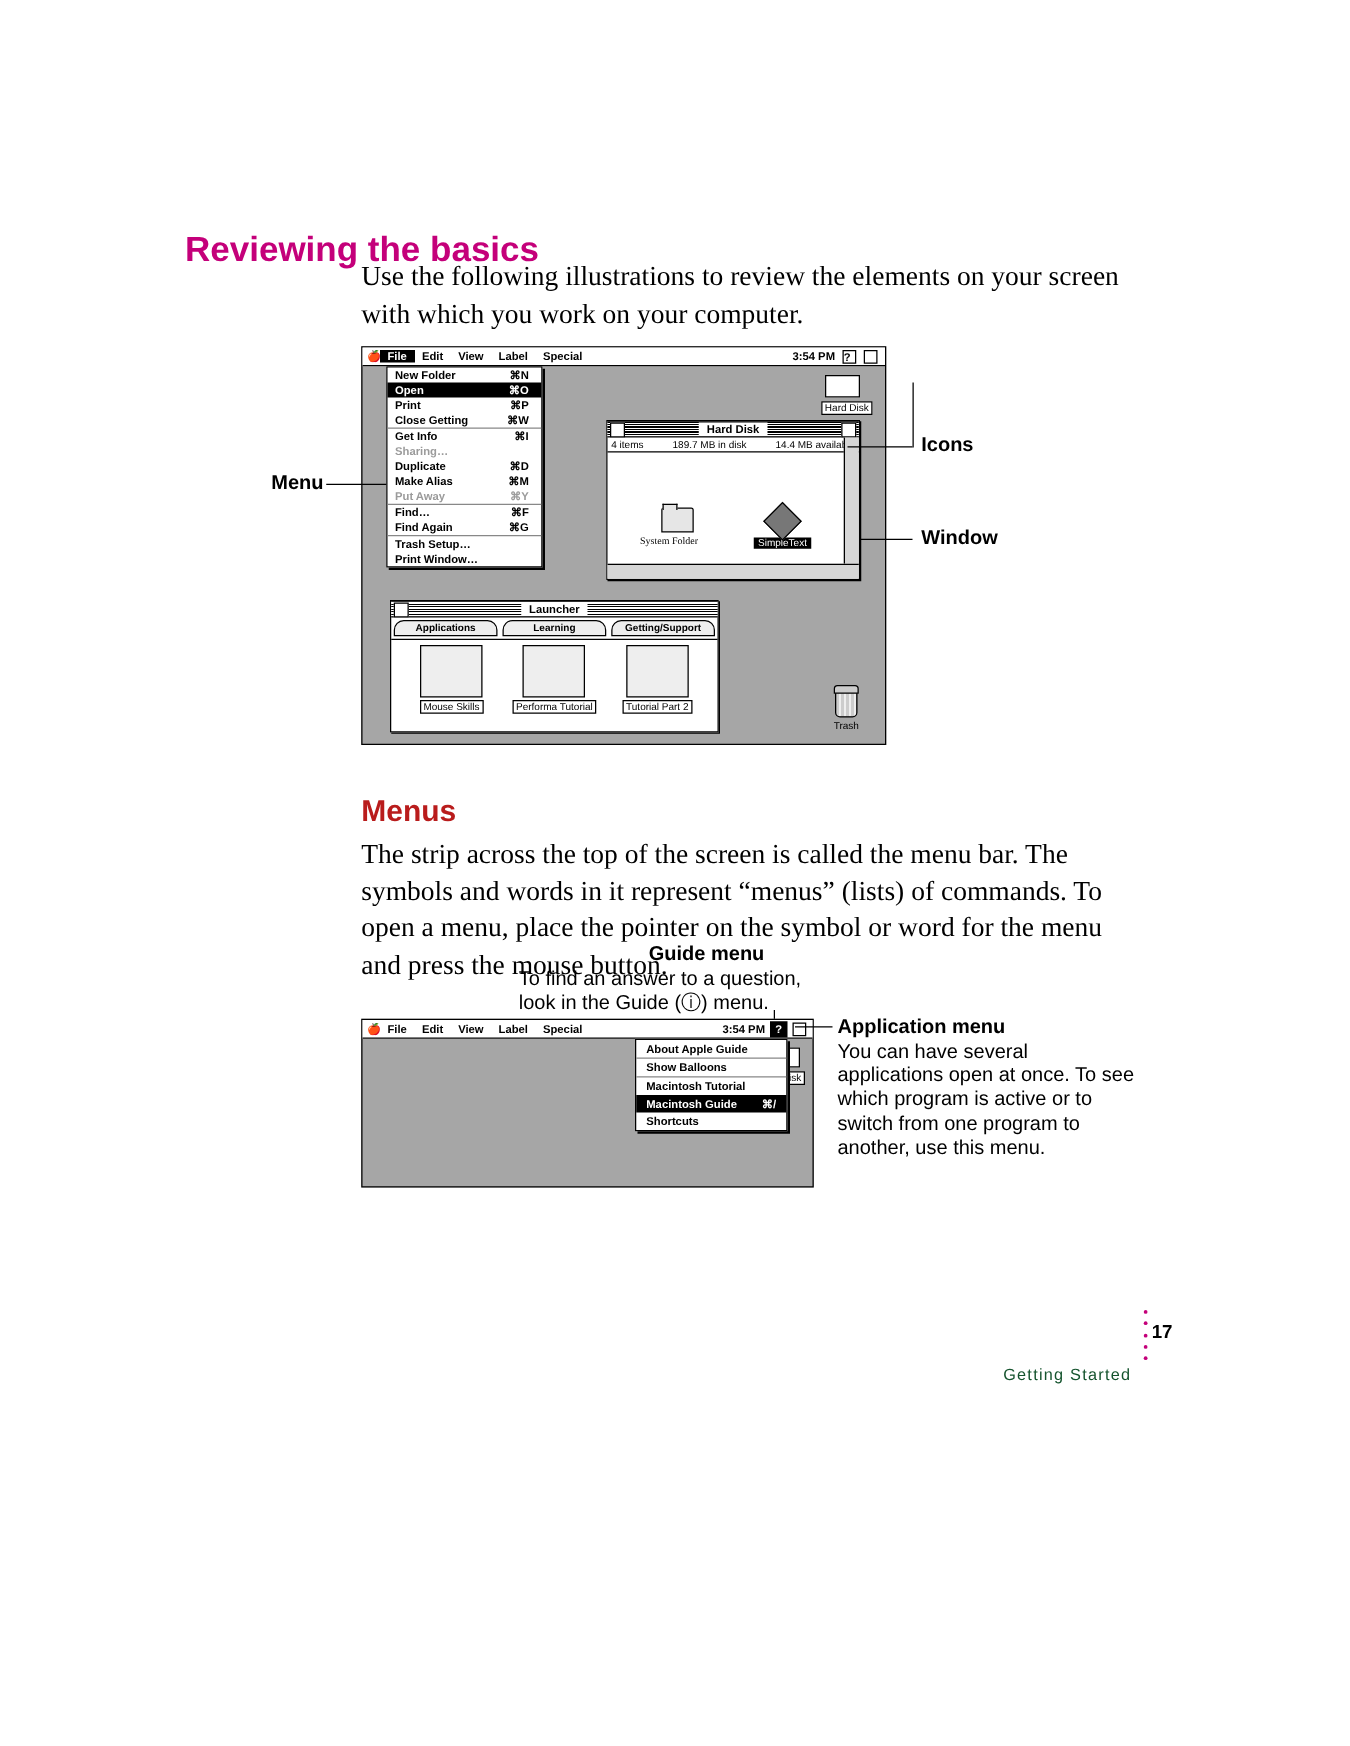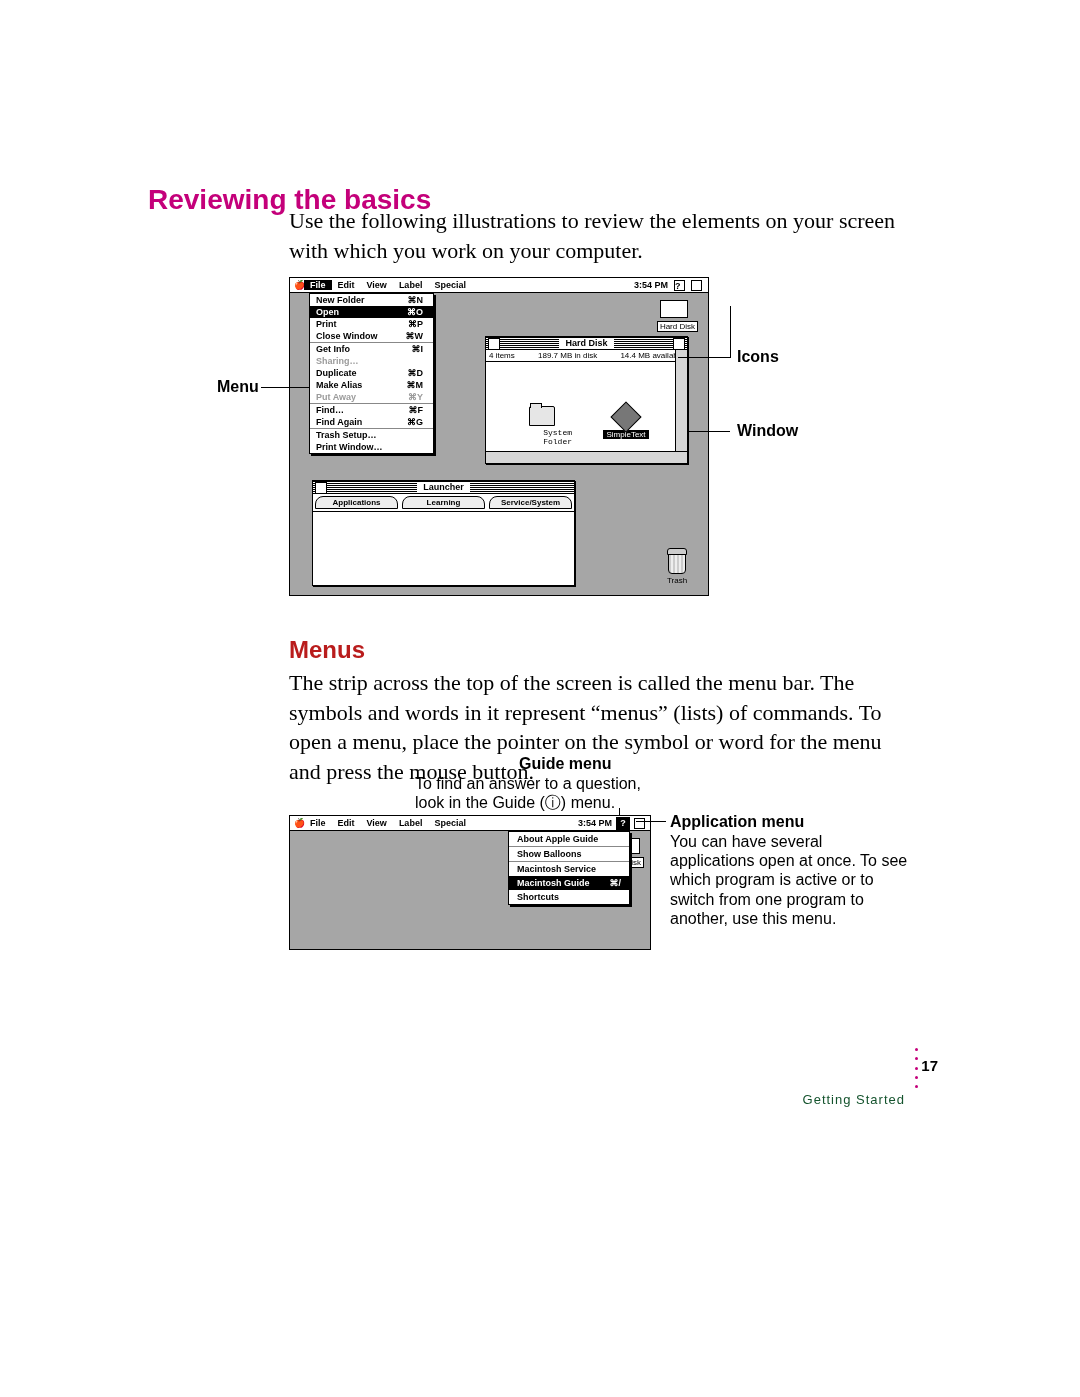--- a/index.html
+++ b/index.html
@@ -222,22 +222,22 @@
   }
   .finder .content {
     position: relative;
     height: calc(100% - 13px - 12px - 12px);
     overflow: hidden;
   }
   .finder .content .folder {
     position: absolute;
     left: 26px; top: 44px;
     width: 60px;
-    text-align: right;
-    font-family: Liberation Mono, monospace;
+    text-align: left;
+    font-family: Liberation Serif, serif;
     font-size: 8px;
   }
   .finder .content .folder .ficon {
     width: 26px; height: 20px; margin: 0 auto 2px;
     border: 1px solid #000; background: #e6e6e6;
     border-radius: 2px 2px 0 0;
     position: relative;
   }
   .finder .content .folder .ficon::before {
     content: ""; position: absolute; left: 0; top: -4px;
@@ -419,21 +419,21 @@
         </div>
     <div class="row sel">
           <span>Open</span>
           <span>⌘O</span>
         </div>
     <div class="row">
           <span>Print</span>
           <span>⌘P</span>
         </div>
     <div class="row">
-          <span>Close Window</span>
+          <span>Close Getting</span>
           <span>⌘W</span>
         </div>
     <hr>
     <div class="row">
           <span>Get Info</span>
           <span>⌘I</span>
         </div>
     <div class="row dis">
           <span>Sharing…</span>
           <span></span>
@@ -496,21 +496,26 @@
     <div class="scroll-h"></div>
   </div>
 
   <div class="launcher">
     <div class="titlebar">
           <span>Launcher</span>
         </div>
     <div class="tabs">
       <div class="tab">Applications</div>
       <div class="tab">Learning</div>
-      <div class="tab">Service/System</div>
+      <div class="tab">Getting/Support</div>
+    </div>
+    <div class="body">
+      <div class="cell"><div class="cicon"></div><span class="clabel">Mouse Skills</span></div>
+      <div class="cell"><div class="cicon"></div><span class="clabel">Performa Tutorial</span></div>
+      <div class="cell"><div class="cicon"></div><span class="clabel">Tutorial Part 2</span></div>
     </div>
   </div>
 
   <div class="trash">
     <div class="tcan"></div>
     <span>Trash</span>
   </div>
 </div>
 
 <div class="label bold" style="left:217px; top:378px;">Menu</div>
@@ -545,21 +550,21 @@
   <div class="guide-menu">
     <div class="row">
           <span>About Apple Guide</span>
         </div>
     <hr>
     <div class="row">
           <span>Show Balloons</span>
         </div>
     <hr>
     <div class="row">
-          <span>Macintosh Service</span>
+          <span>Macintosh Tutorial</span>
         </div>
     <div class="row sel">
           <span>Macintosh Guide</span>
           <span>⌘/</span>
         </div>
     <div class="row">
           <span>Shortcuts</span>
         </div>
   </div>
 </div>

